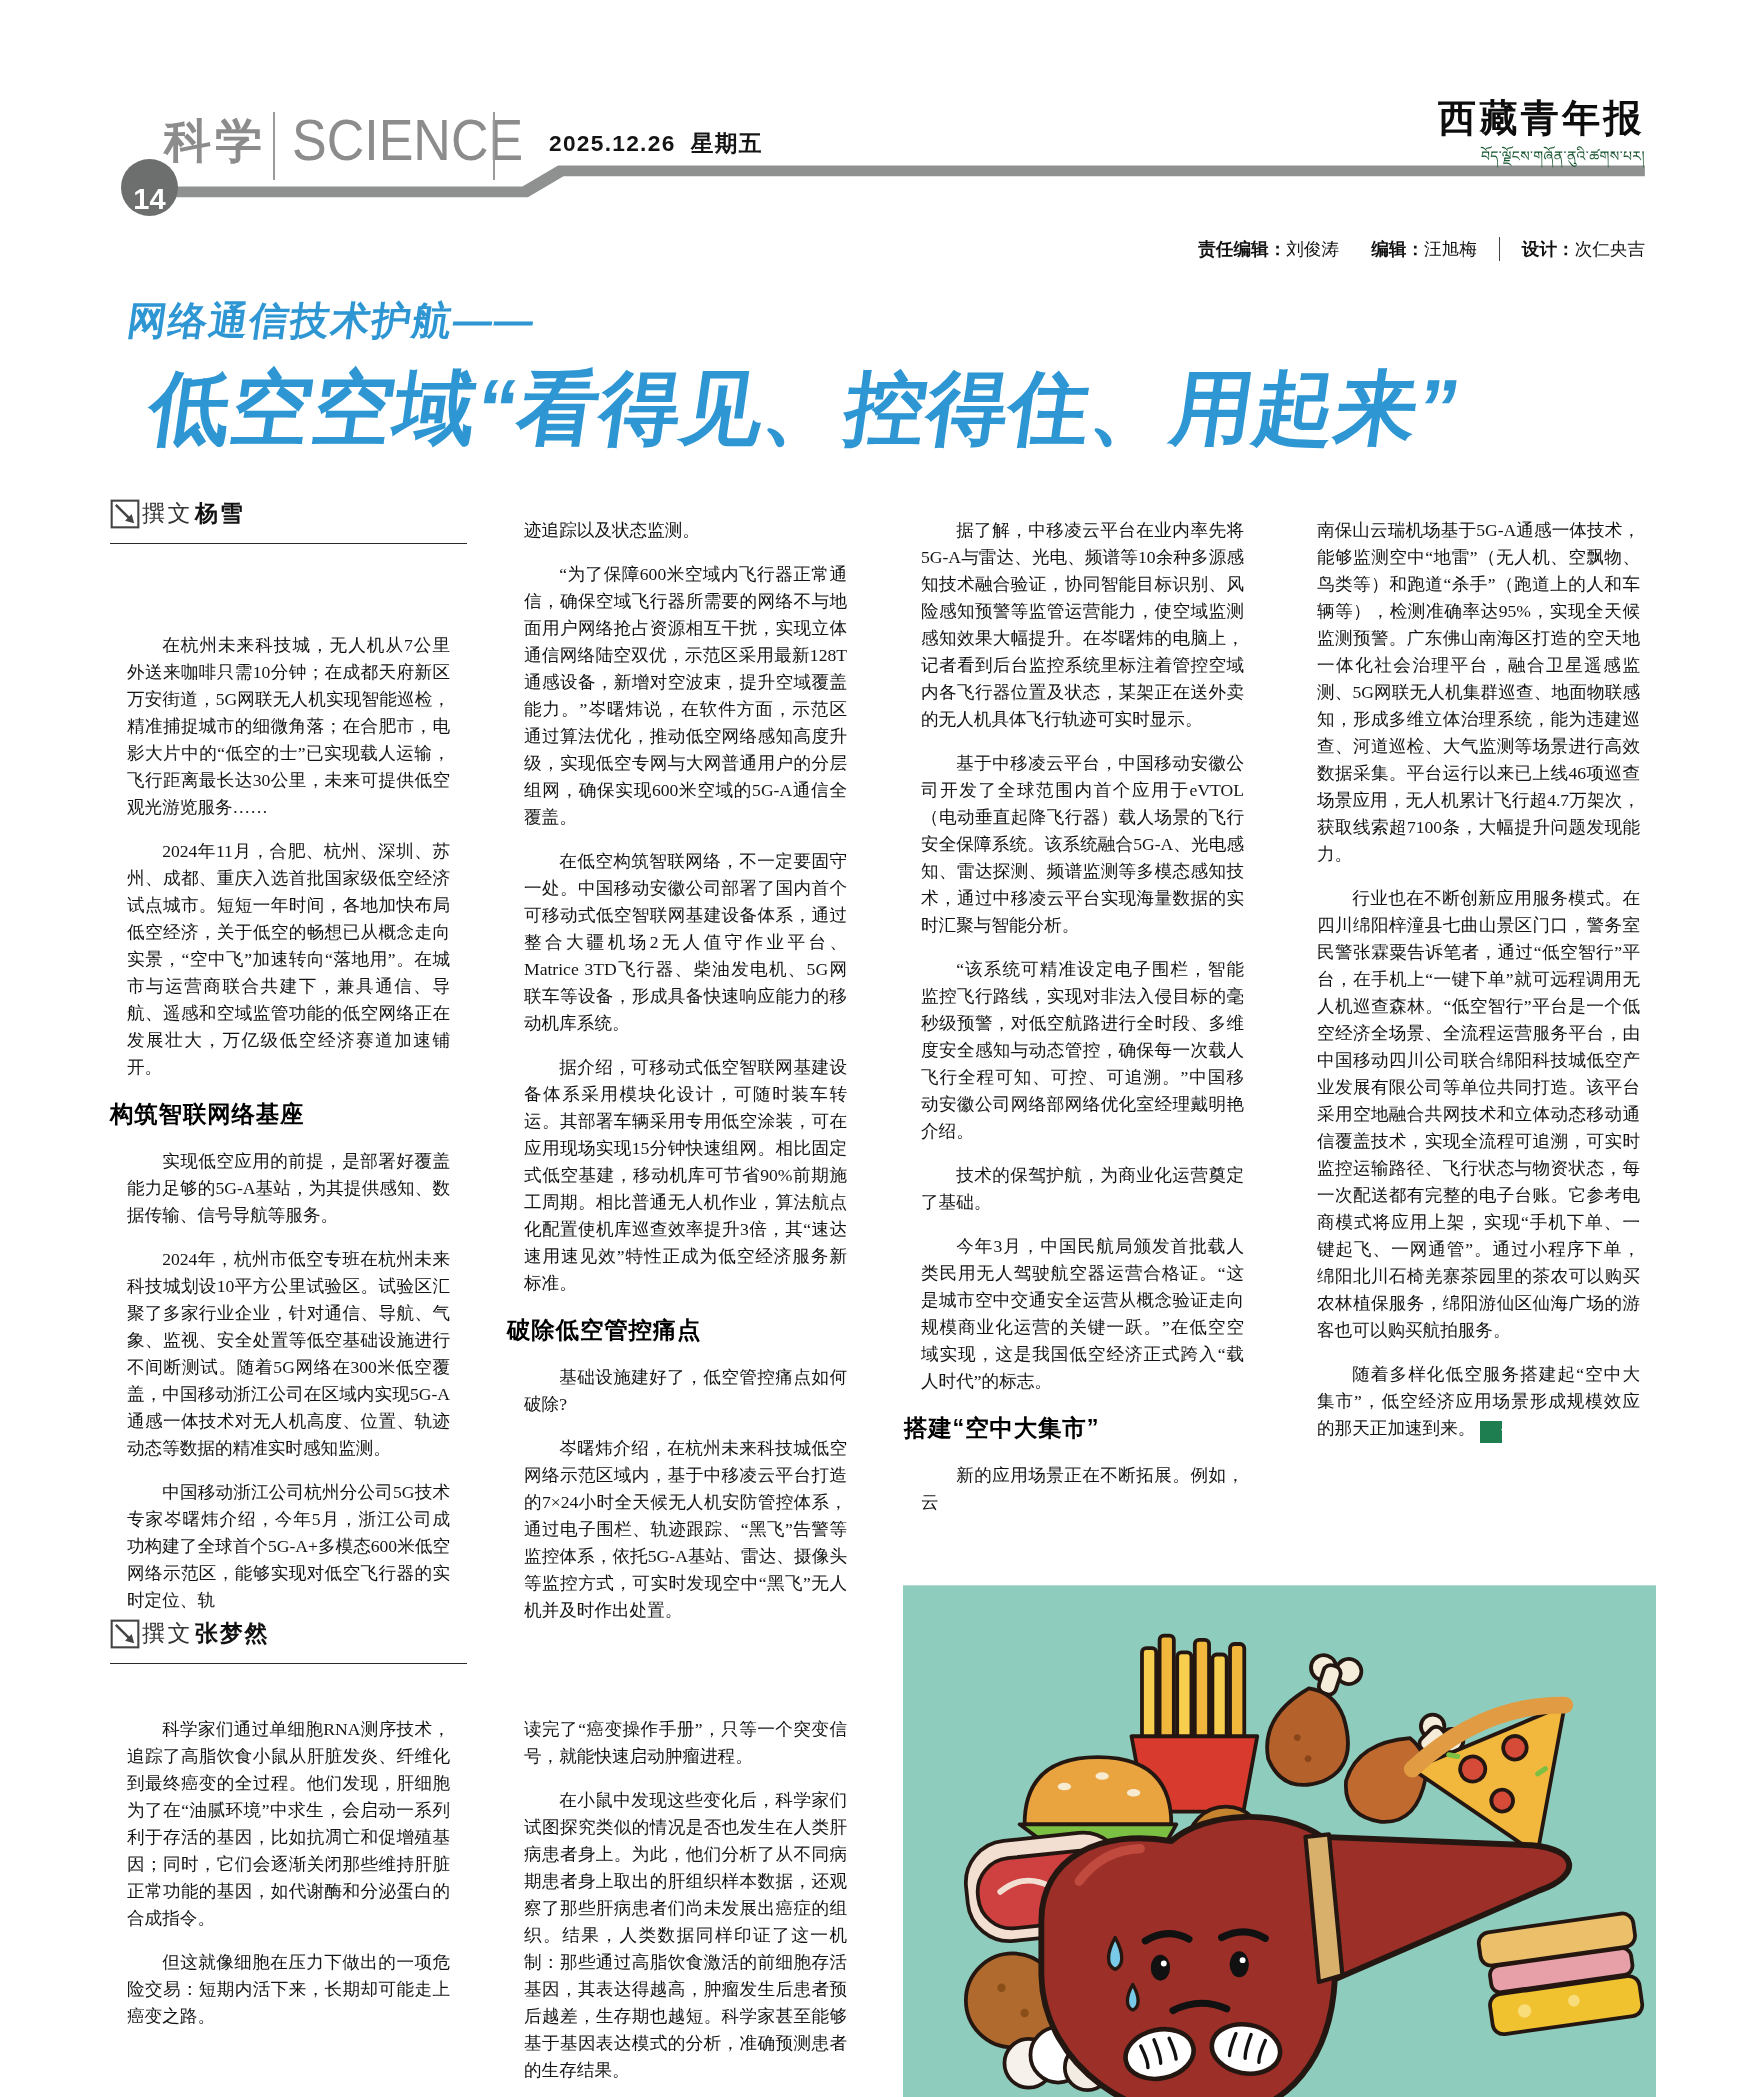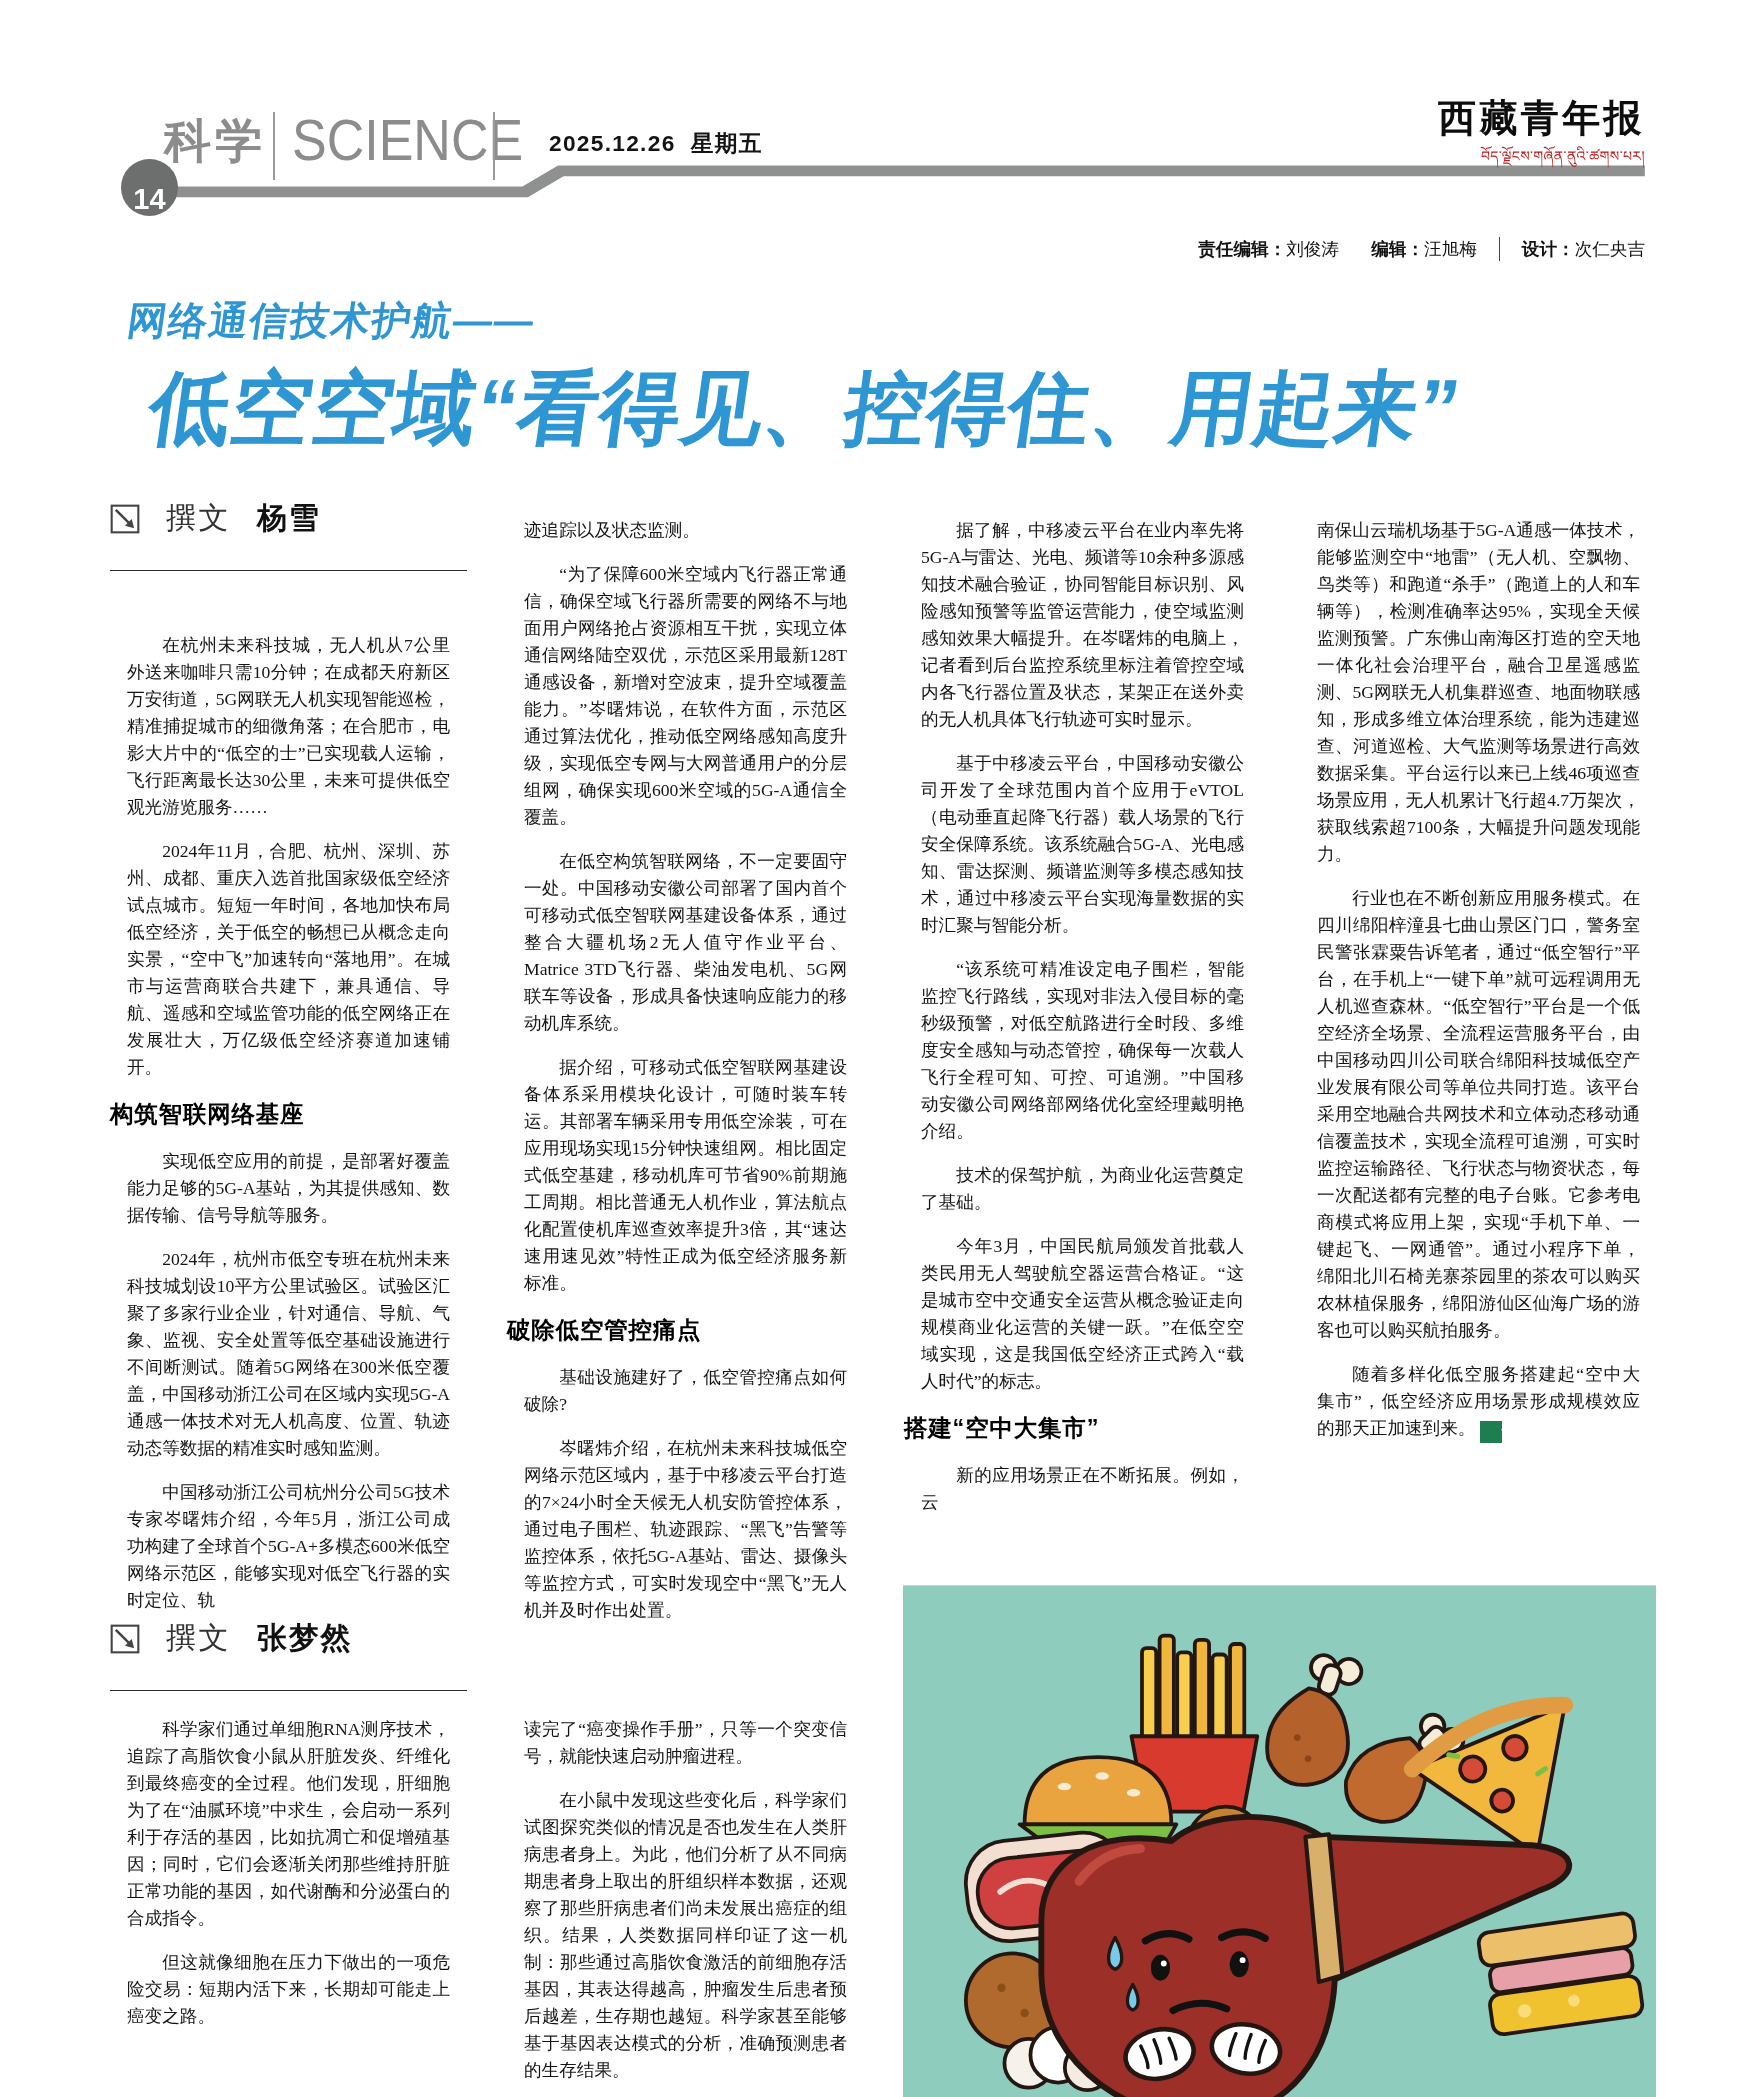--- a/index.html
+++ b/index.html
@@ -15,37 +15,37 @@
     font-family:"Liberation Sans","DejaVu Sans",sans-serif; }
   .hdr-vbar { width:2.1px; background:#9a9a9a; }
   .section-en { left:292px; top:106px; font-size:52px; color:#8c8c8c; letter-spacing:0px;
     font-family:"Liberation Sans","DejaVu Sans",sans-serif; transform:scaleY(1.12); transform-origin:top left; }
   .date-line { left:549px; top:128px; font-size:22.7px; font-weight:bold; color:#141414;
     font-family:"Liberation Sans","DejaVu Sans",sans-serif; letter-spacing:1.3px; }
   .page-circle { left:121px; top:159px; width:57px; height:57px; border-radius:50%; background:#6d6f6e;
     color:#fff; font-size:29px; font-weight:bold; display:flex; align-items:flex-end; justify-content:center;
     font-family:"Liberation Sans","DejaVu Sans",sans-serif; z-index:3; }
   .masthead { top:93px; right:106px; font-size:38px; font-weight:900; letter-spacing:3.4px; color:#0d0d0d; }
-  .masthead-tib { top:140px; right:106px; font-size:14px; color:#b91c1c; letter-spacing:0.4px; }
+  .masthead-tib { top:140px; right:106px; font-size:14px; color:#14532d; letter-spacing:0.4px; }
   .credits { top:220px; right:106px; font-size:17.6px; color:#111;
     font-family:"Liberation Sans","DejaVu Sans",sans-serif; display:flex; align-items:center; gap:7.6px;margin-top:17px; }
   .credits b { font-weight:bold; }
   .credits .sep { display:inline-block; width:1.3px; height:23.5px; background:#444; margin:0 14.3px; }
 
   
   .a1-kicker { left:124px; top:294px; font-size:39px; font-weight:900; color:#2e96d3;
     font-family:"Liberation Sans","DejaVu Sans",sans-serif; transform:skewX(-8deg); transform-origin:left bottom;
     letter-spacing:1.7px; }
   .a1-headline { left:142px; top:355px; font-size:81px; font-weight:900; color:#2e96d3;
     font-family:"Liberation Sans","DejaVu Sans",sans-serif; transform:skewX(-8deg); transform-origin:left bottom;
     white-space:nowrap; letter-spacing:0.8px; }
 
   
-  .byline { display:flex; align-items:center; gap:26px; font-size:30px; color:#222;
-    border-bottom:1.3px solid #2b2b2b; padding-bottom:31px; }
+  .byline { display:flex; align-items:center; gap:2px; font-size:23px; color:#222;
+    border-bottom:1.3px solid #2b2b2b; padding-bottom:14px; }
   .byline .who { font-family:"Liberation Sans","DejaVu Sans",sans-serif; letter-spacing:2.5px; color:#333; }
   .byline .name { font-family:"Liberation Sans","DejaVu Sans",sans-serif; font-weight:bold; color:#111; letter-spacing:1.7px; }
   .byline svg { display:block; }
 
   
   .col { position:absolute; width:357px; font-size:17.6px; line-height:27px; text-align:justify; color:#141414; }
   .col .para { text-indent:2em; margin:17px; }
   .col .para.cont { text-indent:0; }
   .col .subhead { font-family:"Liberation Sans","DejaVu Sans",sans-serif; font-size:23.5px; font-weight:900;
     color:#000; line-height:33px; margin:11px 0 6.7px 0; text-indent:0; letter-spacing:0.8px; }

